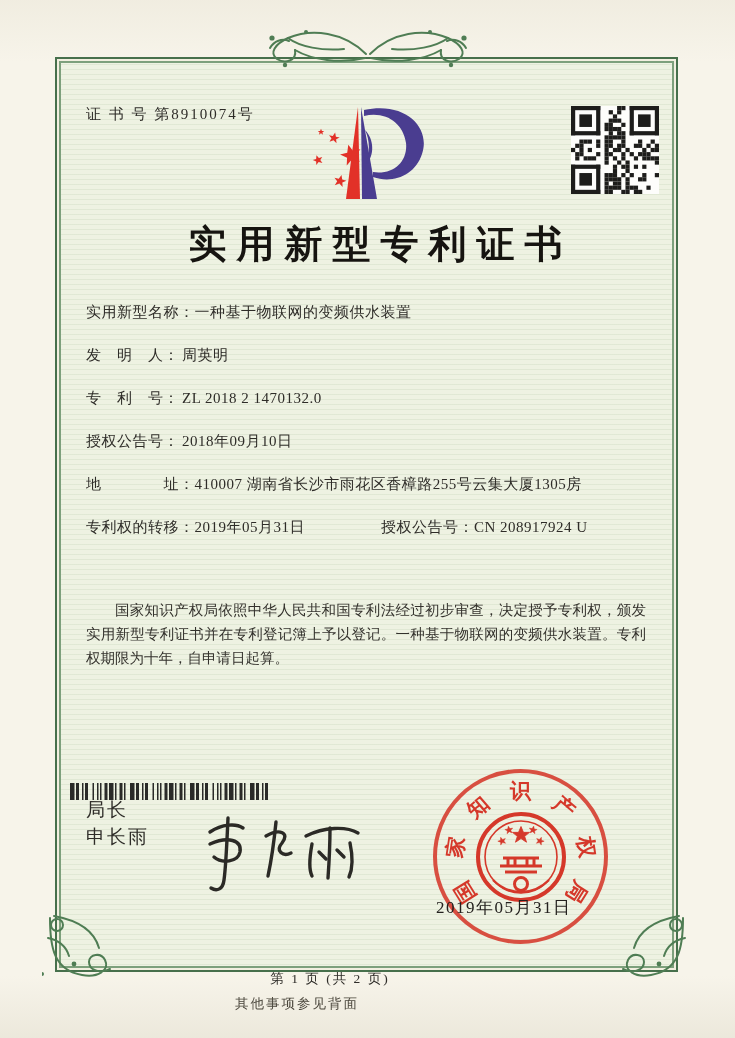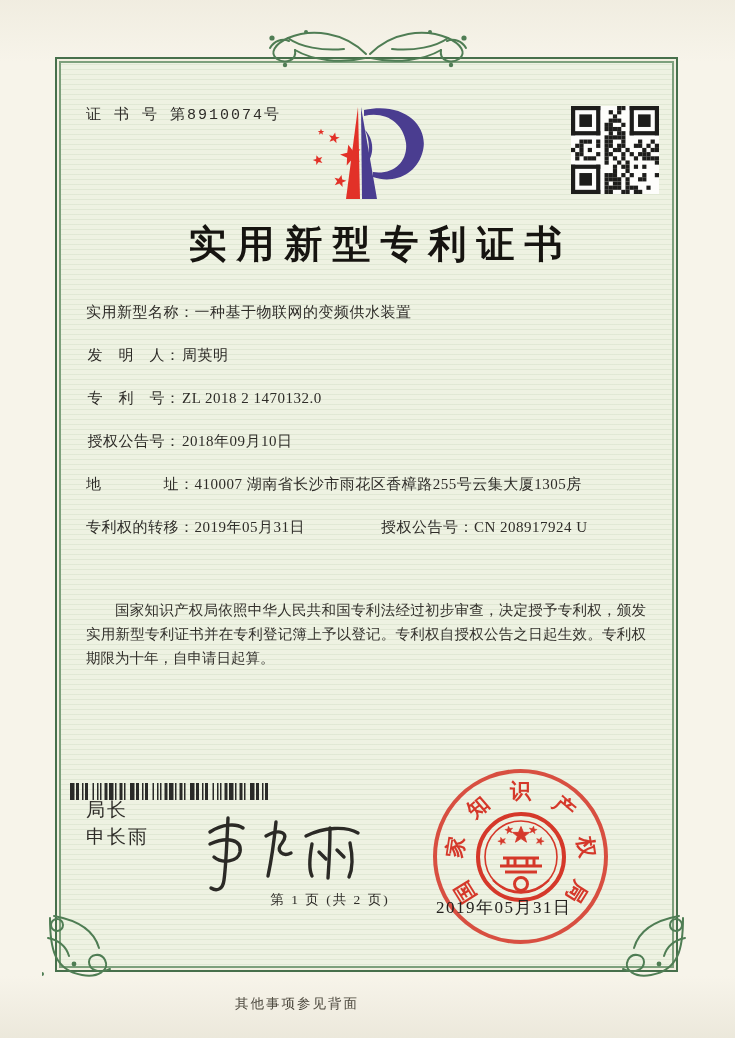--- a/index.html
+++ b/index.html
@@ -22,34 +22,34 @@
       rgba(126,162,113,.12) 0px, rgba(126,162,113,.12) 1px,
       rgba(255,255,255,0) 1px, rgba(255,255,255,0) 5px);
   }
   .orn-top { position:absolute; left:50%; top:20px; transform:translateX(-50%); }
   .orn-corner { position:absolute; }
   .orn-bl { left:42px; bottom:48px; }
   .orn-br { right:44px; bottom:48px; transform:scaleX(-1); }
 
   .cert-no {
     position:absolute; left:86px; top:105px;
-    font-size:15px; letter-spacing:2px; color:#2e2c28;font-family:Liberation Mono, monospace;
+    font-size:15px; letter-spacing:2px; color:#2e2c28;
   }
   .logo { position:absolute; left:294px; top:102px; width:150px; height:102px; }
   .qr   { position:absolute; left:571px; top:106px; width:88px; height:88px; background:#fdfdfb; }
 
   .title {
     position:absolute; left:0; top:219px; width:735px;
     text-align:center; font-size:38px; font-weight:700;
     letter-spacing:10px; color:#161410;padding-left:26px;
   }
 
   .fields { position:absolute; left:86px; top:303px; width:575px; color:#2e2c28; }
   .field-row { height:43px; font-size:15px; white-space:pre; letter-spacing:.5px; }
-  .field-row .lbl { display:inline-block; min-width:96px;text-align:center; }
+  .field-row .lbl { display:inline-block; min-width:96px; }
   .grant-row { display:flex; }
   .grant-right { margin-left:76px; }
 
   .body-text {
     position:absolute; left:86px; top:598px; width:560px;
     font-size:14.5px; line-height:24px; color:#33312c; text-align:justify;
   }
   .body-text p { text-indent:2em; }
 
   .barcode { position:absolute; left:70px; top:783px; width:198px; height:17px; }
@@ -67,21 +67,21 @@
     font-size:21px; font-weight:700; color:#d5382a;
     font-family:"Liberation Serif","DejaVu Serif",serif;
   }
   .emblem { position:absolute; left:50%; top:50%; transform:translate(-50%,-50%); }
   .seal-date {
     position:absolute; left:436px; top:896px; width:180px;
     font-size:17px; letter-spacing:1.5px; color:#23211e; z-index:5;
   }
 
   .page-indicator {
-    position:absolute; left:0; top:891px; width:660px; text-align:center;
+    position:absolute; left:0; top:970px; width:660px; text-align:center;
     font-size:13.5px; letter-spacing:2px; color:#2e2c28;
   }
   .back-note {
     position:absolute; left:0; top:995px; width:594px; text-align:center;
     font-size:13.5px; letter-spacing:2px; color:#4a463c;
   }
   svg .grn { stroke:#4f7d54; fill:none; stroke-width:2; stroke-linecap:round; }
 </style>
 </head>
 <body>
@@ -280,21 +280,21 @@
     <div class="field-row"><span class="lbl">专　利　号：</span><span>ZL 2018 2 1470132.0</span></div>
     <div class="field-row"><span class="lbl">授权公告号：</span><span>2018年09月10日</span></div>
     <div class="field-row"><span class="lbl">地　　　　址：</span><span>410007 湖南省长沙市雨花区香樟路255号云集大厦1305房</span></div>
     <div class="field-row grant-row">
       <span><span class="lbl">专利权的转移：</span><span>2019年05月31日</span></span>
       <span class="grant-right"><span>授权公告号：</span><span>CN 208917924 U</span></span>
     </div>
   </div>
 
   <div class="body-text">
-    <p>国家知识产权局依照中华人民共和国专利法经过初步审查，决定授予专利权，颁发实用新型专利证书并在专利登记簿上予以登记。专利权自授权公告之日起生效。专利权期限为十年，自申请日起算。</p>
+    <p>国家知识产权局依照中华人民共和国专利法经过初步审查，决定授予专利权，颁发实用新型专利证书并在专利登记簿上予以登记。一种基于物联网的变频供水装置。专利权期限为十年，自申请日起算。</p>
   </div>
 
   <svg class="barcode" id="barcode">
       <rect x="0" y="0" width="4.5" height="17" fill="#2a2a28"></rect>
       <rect x="6" y="0" width="3" height="17" fill="#2a2a28"></rect>
       <rect x="12" y="0" width="1.5" height="17" fill="#2a2a28"></rect>
       <rect x="15" y="0" width="3" height="17" fill="#2a2a28"></rect>
       <rect x="22.5" y="0" width="1.5" height="17" fill="#2a2a28"></rect>
       <rect x="27" y="0" width="1.5" height="17" fill="#2a2a28"></rect>
       <rect x="30" y="0" width="1.5" height="17" fill="#2a2a28"></rect>

